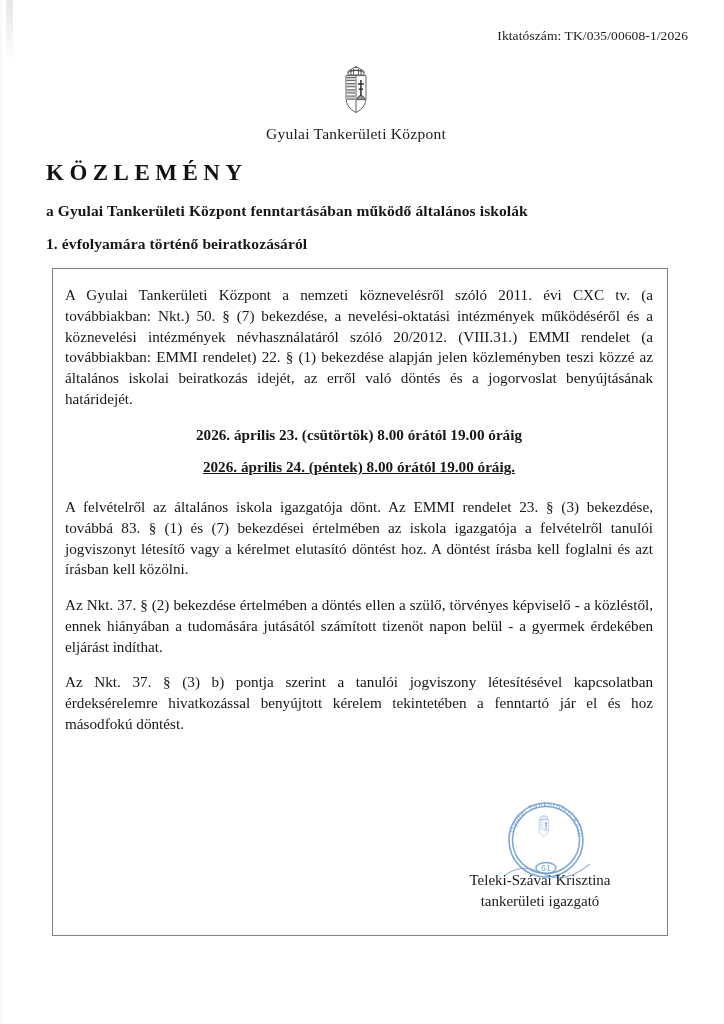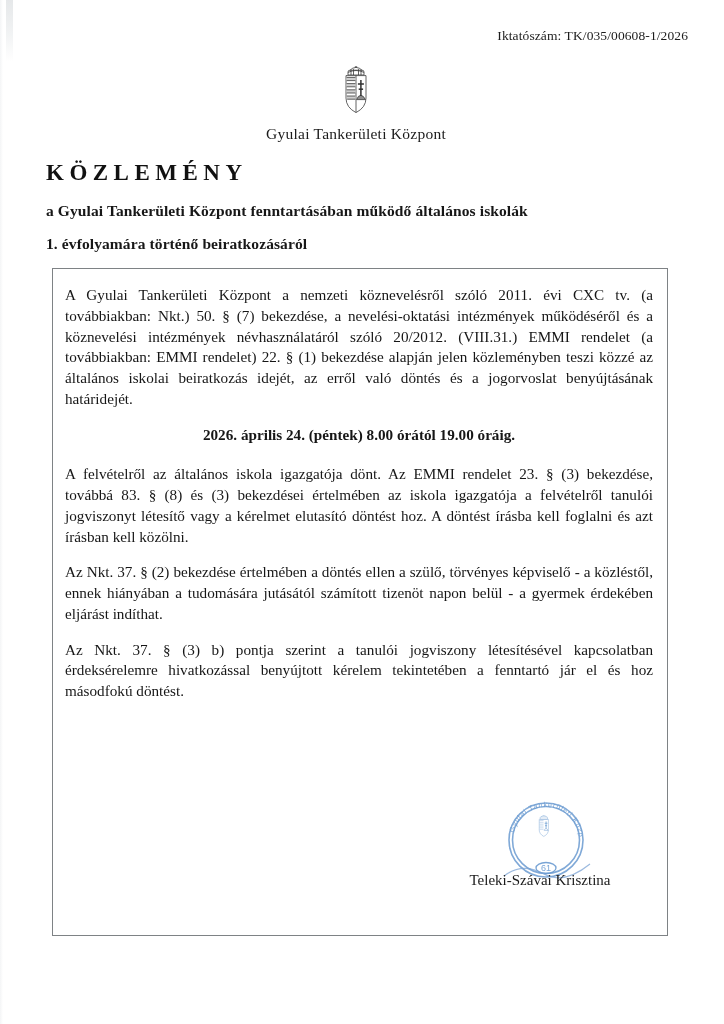--- a/index.html
+++ b/index.html
@@ -119,20 +119,21 @@
     margin-bottom: 0;
   }
   .date-line {
     text-align: center !important;
     font-weight: bold;
     font-size: 15.4px;
     margin: 0 0 12px 0 !important;
   }
   .date-line.second {
     margin-bottom: 19px !important;
+    text-decoration: underline;
   }
 
   
   .stamp {
     position: absolute;
     left: 498px;
     top: 792px;
     width: 96px;
     height: 96px;
     pointer-events: none;
@@ -210,22 +211,23 @@
   </div>
 
   <div class="title-block">
     <h1 class="doc-title">KÖZLEMÉNY</h1>
     <div class="doc-subtitle-1">a Gyulai Tankerületi Központ fenntartásában működő általános iskolák</div>
     <div class="doc-subtitle-2">1. évfolyamára történő beiratkozásáról</div>
   </div>
 
   <div class="body-box">
     <p>A Gyulai Tankerületi Központ a nemzeti köznevelésről szóló 2011. évi CXC tv. (a továbbiakban: Nkt.) 50. § (7) bekezdése, a nevelési-oktatási intézmények működéséről és a köznevelési intézmények névhasználatáról szóló 20/2012. (VIII.31.) EMMI rendelet (a továbbiakban: EMMI rendelet) 22. § (1) bekezdése alapján jelen közleményben teszi közzé az általános iskolai beiratkozás idejét, az erről való döntés és a jogorvoslat benyújtásának határidejét.</p>
+    <p class="date-line">2026. április 23. (csütörtök) 8.00 órától 19.00 óráig</p>
     <p class="date-line second">2026. április 24. (péntek) 8.00 órától 19.00 óráig.</p>
-    <p>A felvételről az általános iskola igazgatója dönt. Az EMMI rendelet 23. § (3) bekezdése, továbbá 83. § (8) és (3) bekezdései értelmében az iskola igazgatója a felvételről tanulói jogviszonyt létesítő vagy a kérelmet elutasító döntést hoz. A döntést írásba kell foglalni és azt írásban kell közölni.</p>
+    <p>A felvételről az általános iskola igazgatója dönt. Az EMMI rendelet 23. § (3) bekezdése, továbbá 83. § (1) és (7) bekezdései értelmében az iskola igazgatója a felvételről tanulói jogviszonyt létesítő vagy a kérelmet elutasító döntést hoz. A döntést írásba kell foglalni és azt írásban kell közölni.</p>
     <p>Az Nkt. 37. § (2) bekezdése értelmében a döntés ellen a szülő, törvényes képviselő - a közléstől, ennek hiányában a tudomására jutásától számított tizenöt napon belül - a gyermek érdekében eljárást indíthat.</p>
     <p class="last-para">Az Nkt. 37. § (3) b) pontja szerint a tanulói jogviszony létesítésével kapcsolatban érdeksérelemre hivatkozással benyújtott kérelem tekintetében a fenntartó jár el és hoz másodfokú döntést.</p>
   </div>
 
   <div class="stamp">
     <svg width="96" height="96" viewBox="0 0 96 96" xmlns="http://www.w3.org/2000/svg">
       <defs>
         <path id="ringpath" d="M 48,48 m -33,0 a 33,33 0 1,1 66,0"></path>
       </defs>
       <g stroke="#6b9bd1" fill="none" stroke-width="1.6" opacity="0.85">
@@ -256,15 +258,16 @@
         <ellipse cx="48" cy="76" rx="10" ry="5.5" fill="none" stroke="#6b9bd1" stroke-width="1.3"></ellipse>
         <text x="48" y="79" text-anchor="middle" font-family="'Liberation Sans', sans-serif" font-size="9" fill="#6b9bd1">61</text>
       </g>
 
       <path d="M6 84 Q24 70 46 82 Q66 93 92 72" stroke="#7ba3d4" stroke-width="1.2" fill="none" opacity="0.75"></path>
     </svg>
   </div>
 
   <div class="signature-block">
     <div class="signer-name">Teleki-Szávai Krisztina</div>
+    <div class="signer-title">tankerületi igazgató</div>
   </div>
 
 </div>
 
 </body></html>

